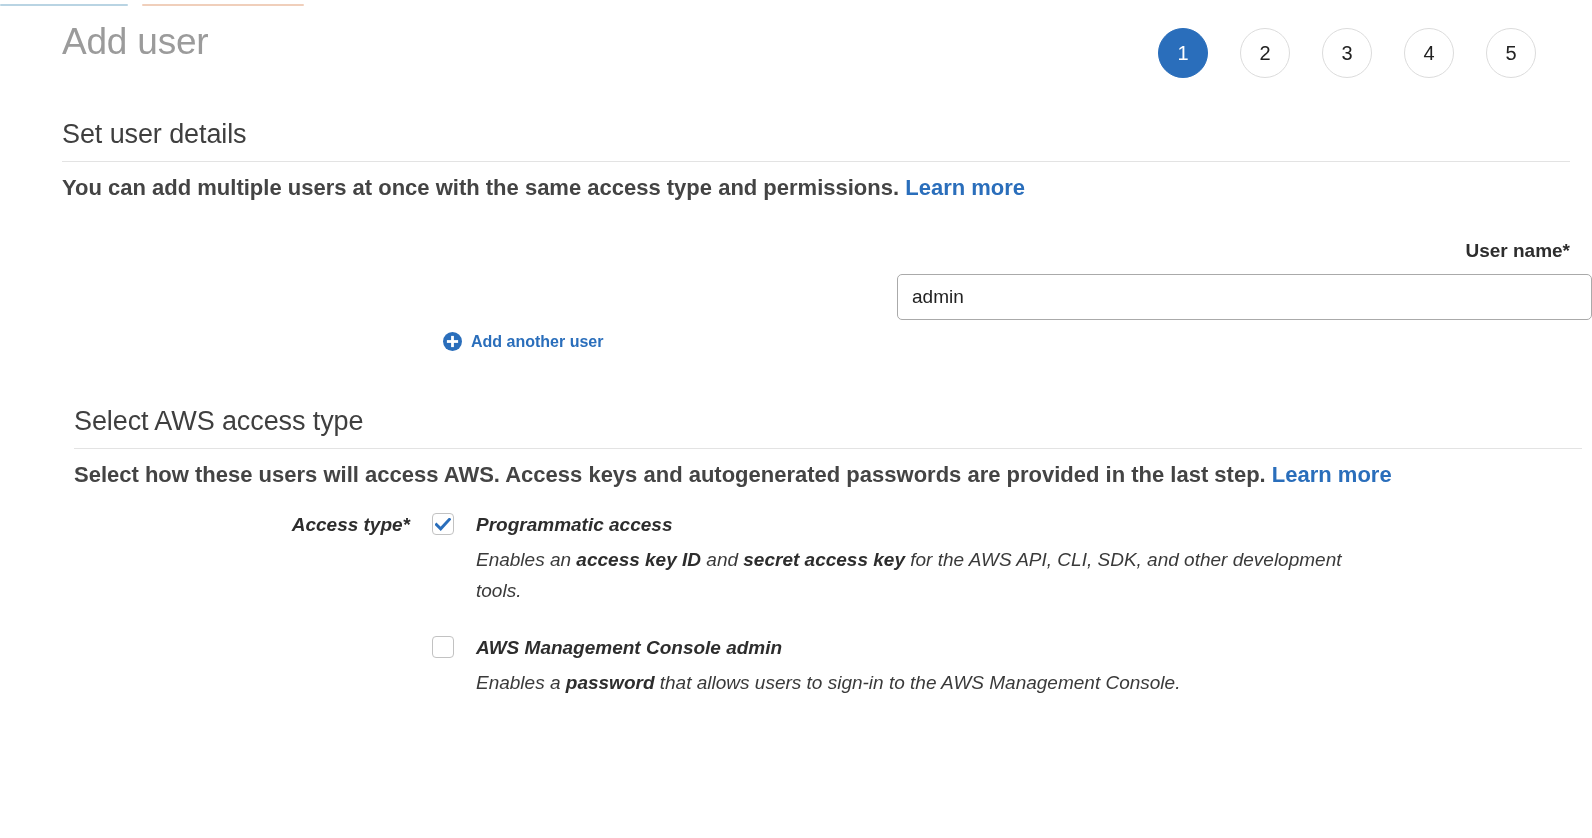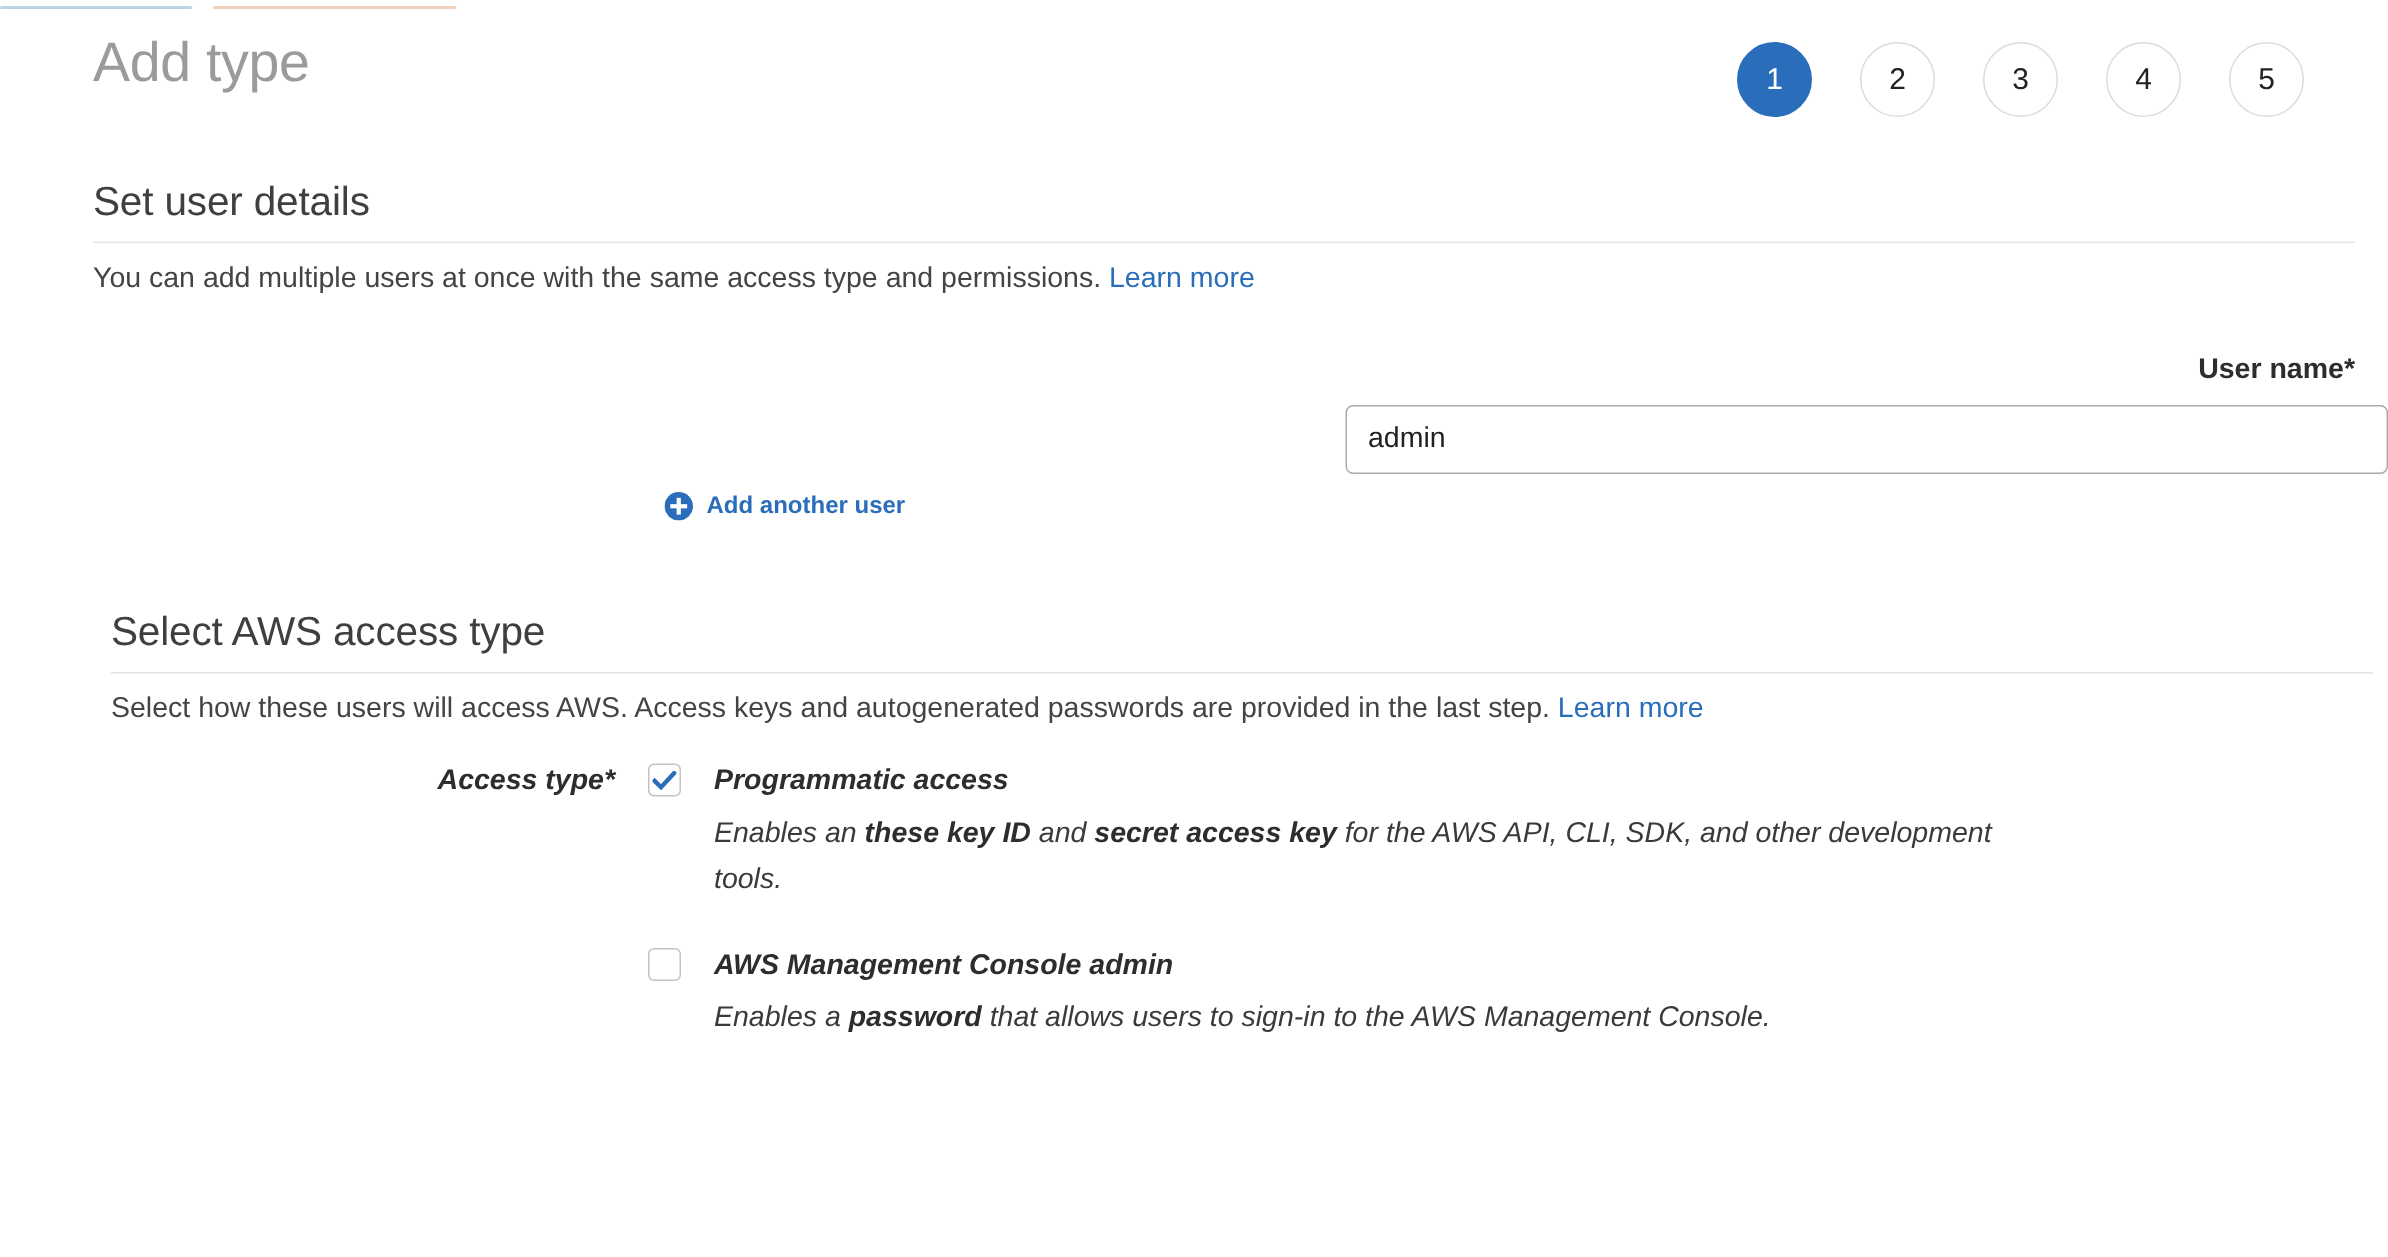--- a/index.html
+++ b/index.html
@@ -104,22 +104,22 @@
     line-height: 1.25;
     letter-spacing: -0.1px;
   }
   .section-rule {
     margin: 9px 22px 0 62px;
     height: 1px;
     background: #e3e3e3;
   }
   .section-desc {
     margin: 12px 0 0 62px;
-    font-size: 19px;
-    font-weight: 400;
+    font-size: 22px;
+    font-weight: 700;
     color: #444444;
     line-height: 1.3;
   }
   .link {
     color: #2a6ebb;
     text-decoration: none;
     cursor: pointer;
   }
 
   
@@ -233,21 +233,21 @@
 <body>
 
 <div id="page">
 
   <div class="tabstrip">
     <div class="tab-line blue"></div>
     <div class="tab-line peach"></div>
   </div>
 
   <div class="page-header">
-    <div class="page-title">Add type</div>
+    <div class="page-title">Add user</div>
 
     <div class="steps">
       <div class="step active">
         <span>1</span>
       </div>
       <div class="step">
         <span>2</span>
       </div>
       <div class="step">
         <span>3</span>
@@ -292,21 +292,21 @@
 
       <div class="access-row">
         <div class="access-label">Access type*</div>
         <div class="checkbox">
           <svg width="16" height="13" viewBox="0 0 16 13" xmlns="http://www.w3.org/2000/svg">
             <path d="M1.4 6.6 L5.7 10.8 L14.4 1.4" fill="none" stroke="#2a6ebb" stroke-width="2.9" stroke-linecap="square" stroke-linejoin="miter"></path>
           </svg>
         </div>
         <div class="access-text">
           <div class="access-title">Programmatic access</div>
-          <div class="access-desc">Enables an <b>these key ID</b> and <b>secret access key</b> for the AWS API, CLI, SDK, and other development tools.</div>
+          <div class="access-desc">Enables an <b>access key ID</b> and <b>secret access key</b> for the AWS API, CLI, SDK, and other development tools.</div>
         </div>
       </div>
 
       <div class="access-row">
         <div class="access-label"></div>
         <div class="checkbox"></div>
         <div class="access-text">
           <div class="access-title">AWS Management Console admin</div>
           <div class="access-desc">Enables a <b>password</b> that allows users to sign-in to the AWS Management Console.</div>
         </div>

